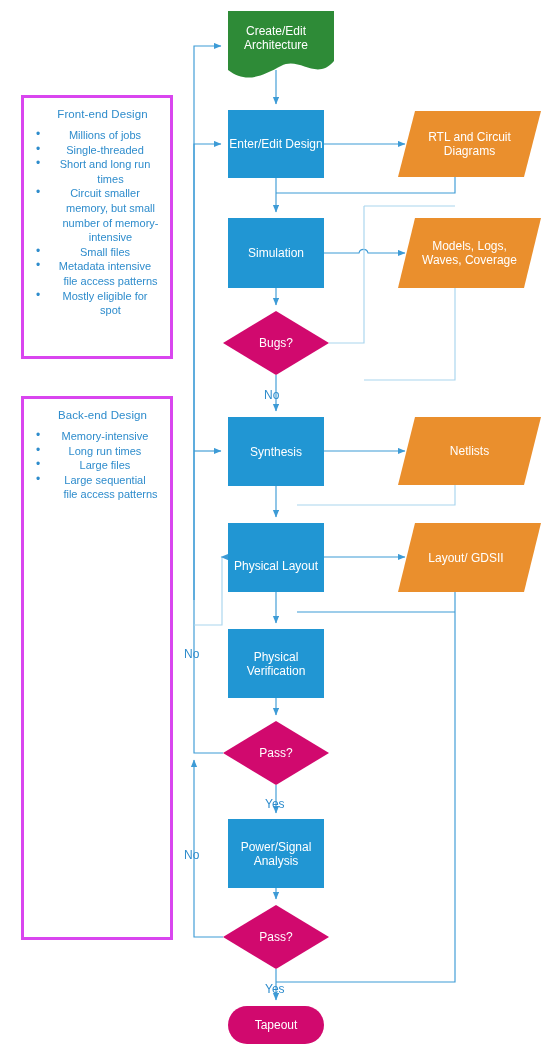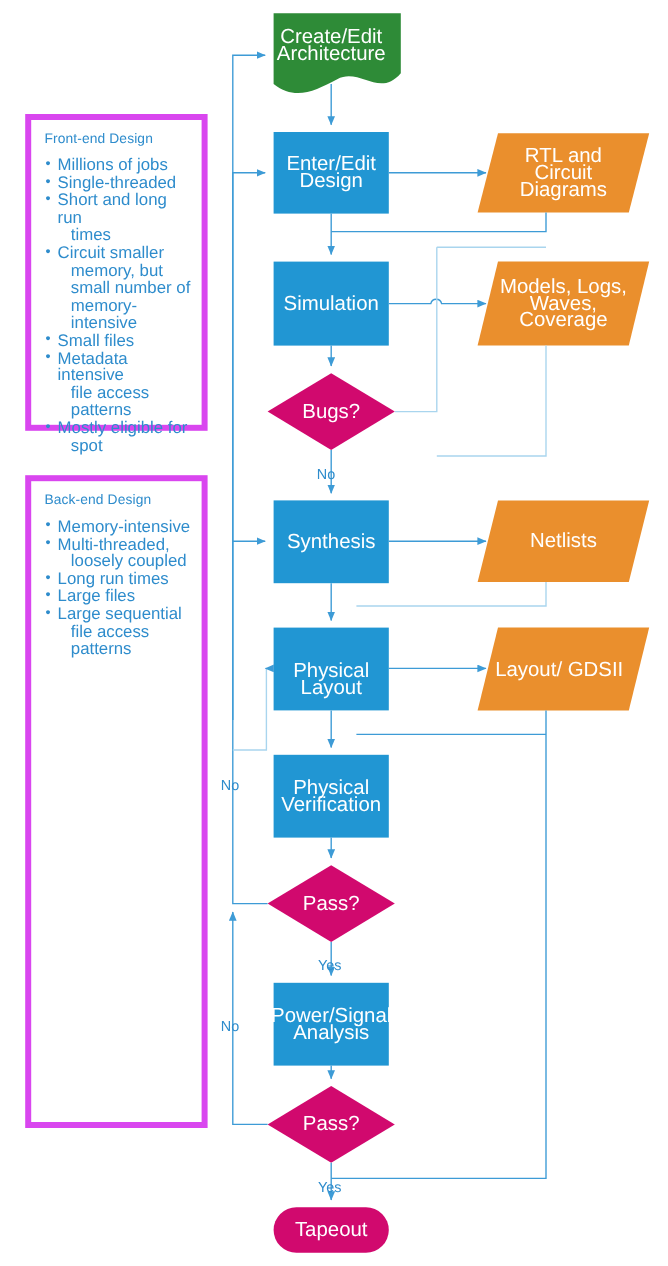--- a/index.html
+++ b/index.html
@@ -1,34 +1,34 @@
 <!DOCTYPE html>
 <html><head>
 <meta charset="utf-8">
 <style>
   html,body{margin:0;padding:0;background:#ffffff;}
   body{width:557px;height:1055px;position:relative;overflow:hidden;
        font-family:"Liberation Sans", sans-serif;}
   #root{position:absolute;left:0;top:0;width:557px;height:1055px;}
   svg#canvas{position:absolute;left:0;top:0;width:557px;height:1055px;}
 
-  .panel{position:absolute;box-sizing:border-box;border:5px solid #d946ef;
-         background:#ffffff;}
+  .panel{position:absolute;box-sizing:border-box;border:3px solid #d946ef;
+         background:#ffffff;text-align:center;}
   .panel .ptitle{color:#2e8ccc;font-size:11.5px;font-weight:400;
          padding:10px 0 0 11px;letter-spacing:.1px;}
   .panel ul{margin:8px 0 0 0;padding:0 6px 0 22px;list-style:none;}
-  .panel li{color:#2e8ccc;font-size:14px;line-height:14.6px;
+  .panel li{color:#2e8ccc;font-size:11px;line-height:14.6px;
          position:relative;margin:0 0 0 0;padding-left:0;text-indent:0;}
   .panel li::before{content:"\2022";position:absolute;left:-10px;top:-1px;
          font-size:12px;color:#2e8ccc;}
   .panel li .cont{display:block;padding-left:11px;}
 
   .nodeLbl{position:absolute;display:flex;align-items:center;
       justify-content:center;text-align:center;color:#ffffff;
-      font-size:17px;line-height:14px;pointer-events:none;
+      font-size:12px;line-height:14px;pointer-events:none;
       font-family:"Liberation Sans", sans-serif;}
   .edgeLbl{position:absolute;color:#2e8ccc;font-size:12px;
       font-family:"Liberation Sans", sans-serif;}
 </style>
 </head>
 <body>
 
 <div id="root">
 
   <svg id="canvas" viewBox="0 0 557 1055" xmlns="http://www.w3.org/2000/svg">
@@ -188,23 +188,20 @@
         <span class="cont">spot</span></li>
     </ul>
   </div>
 
   <div class="panel" style="left:21px;top:396px;width:152px;height:544px;">
     <div class="ptitle">Back-end Design</div>
     <ul>
       <li>
         <span>Memory-intensive</span></li>
       <li>
-        <span>Multi-threaded,</span>
-        <span class="cont">loosely coupled</span></li>
-      <li>
         <span>Long run times</span></li>
       <li>
         <span>Large files</span></li>
       <li>
         <span>Large sequential</span>
         <span class="cont">file access patterns</span></li>
     </ul>
   </div>
 
 </div>

